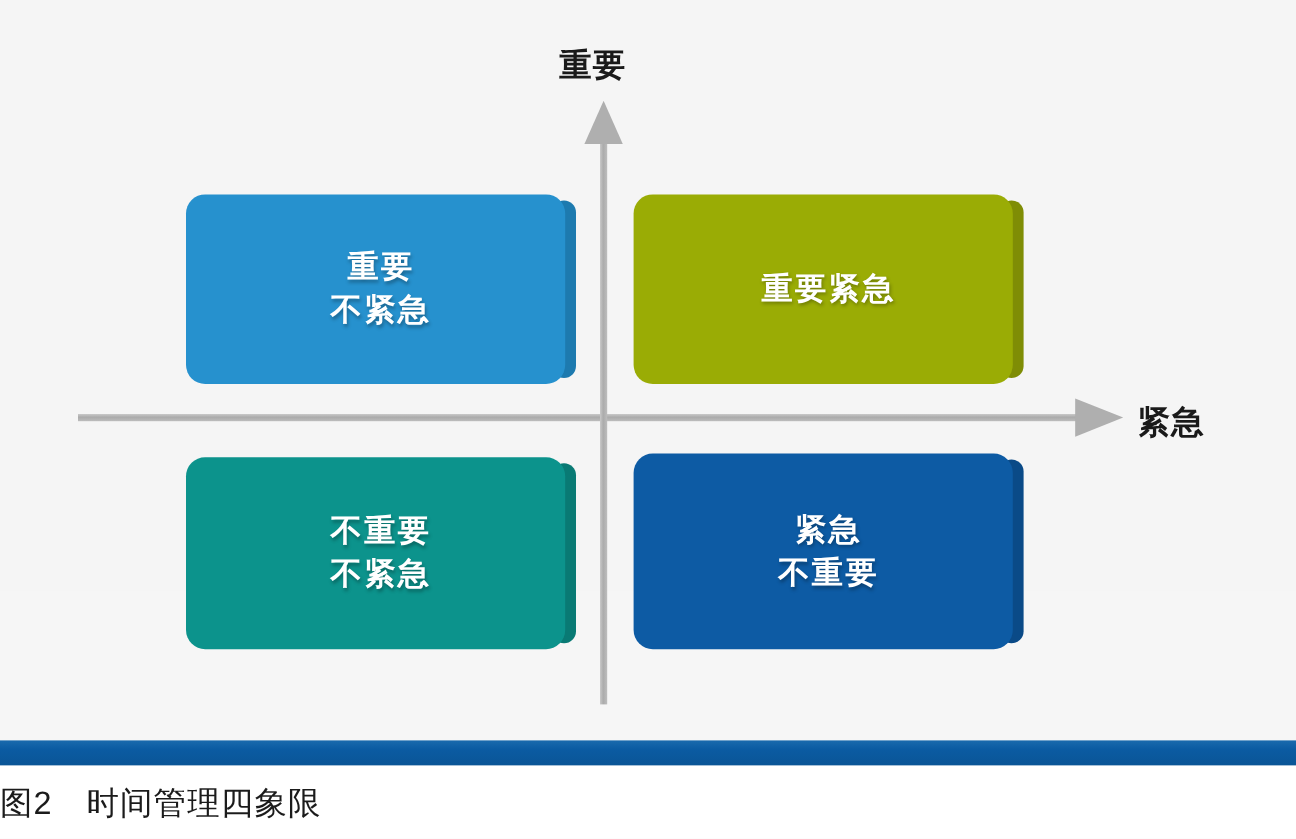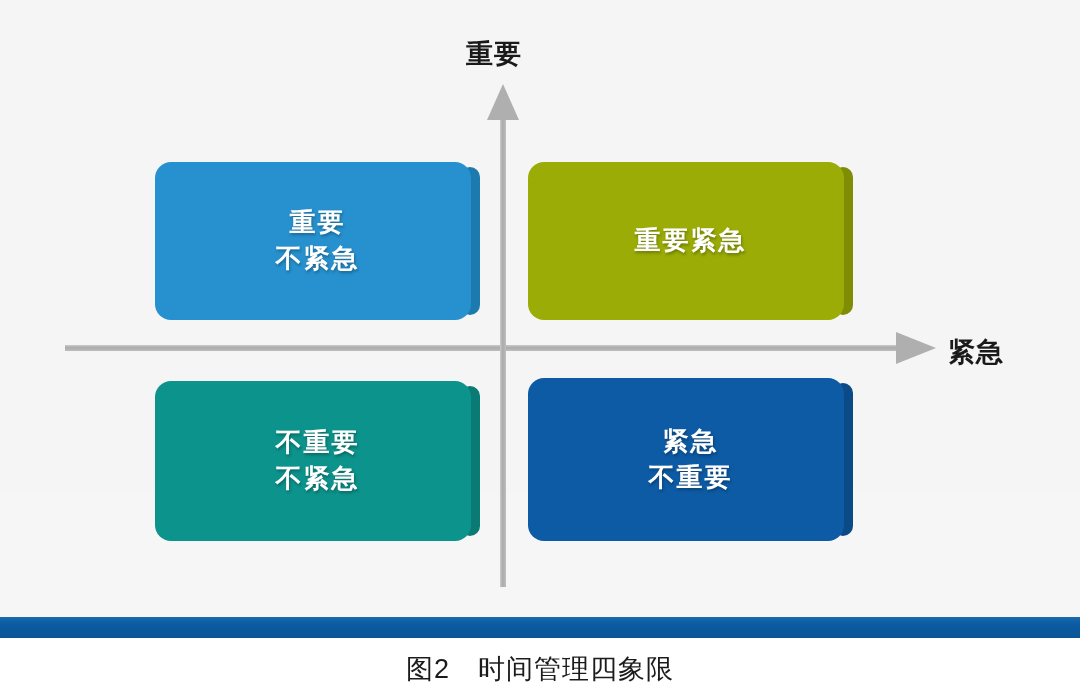--- a/index.html
+++ b/index.html
@@ -146,21 +146,20 @@
   
   #caption-area {
     position: absolute;
     left: 0;
     top: 638px;
     width: 1080px;
     height: 61px;
     background: #ffffff;
     display: flex;
     align-items: center;
-    justify-content: center;
   }
   #figure-caption {
     font-size: 27px;
     color: #1b1b1b;
     letter-spacing: 1px;
     white-space: pre;
   }
 </style>
 </head>
 <body>

